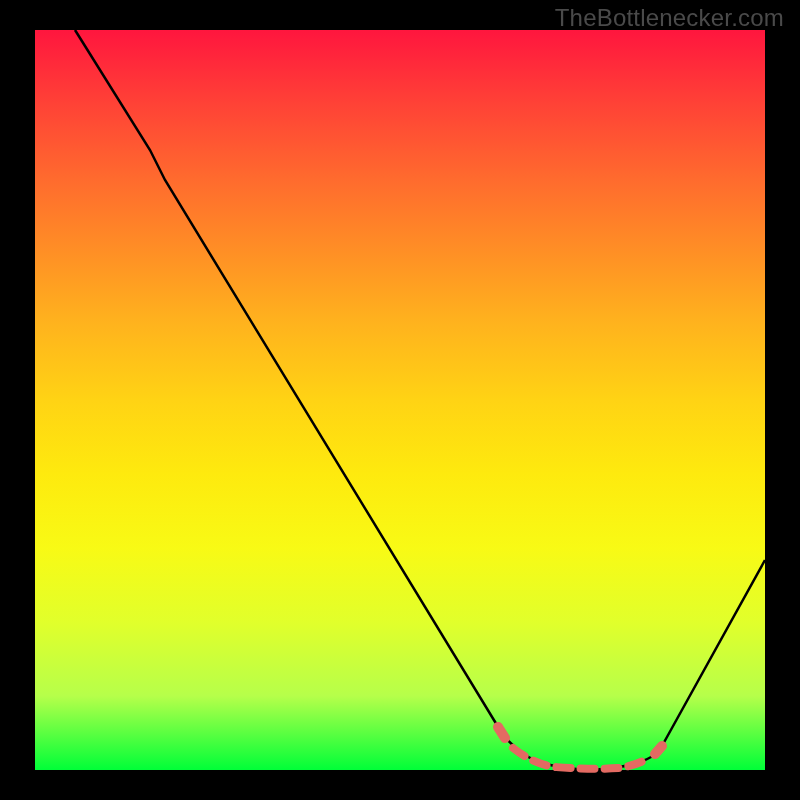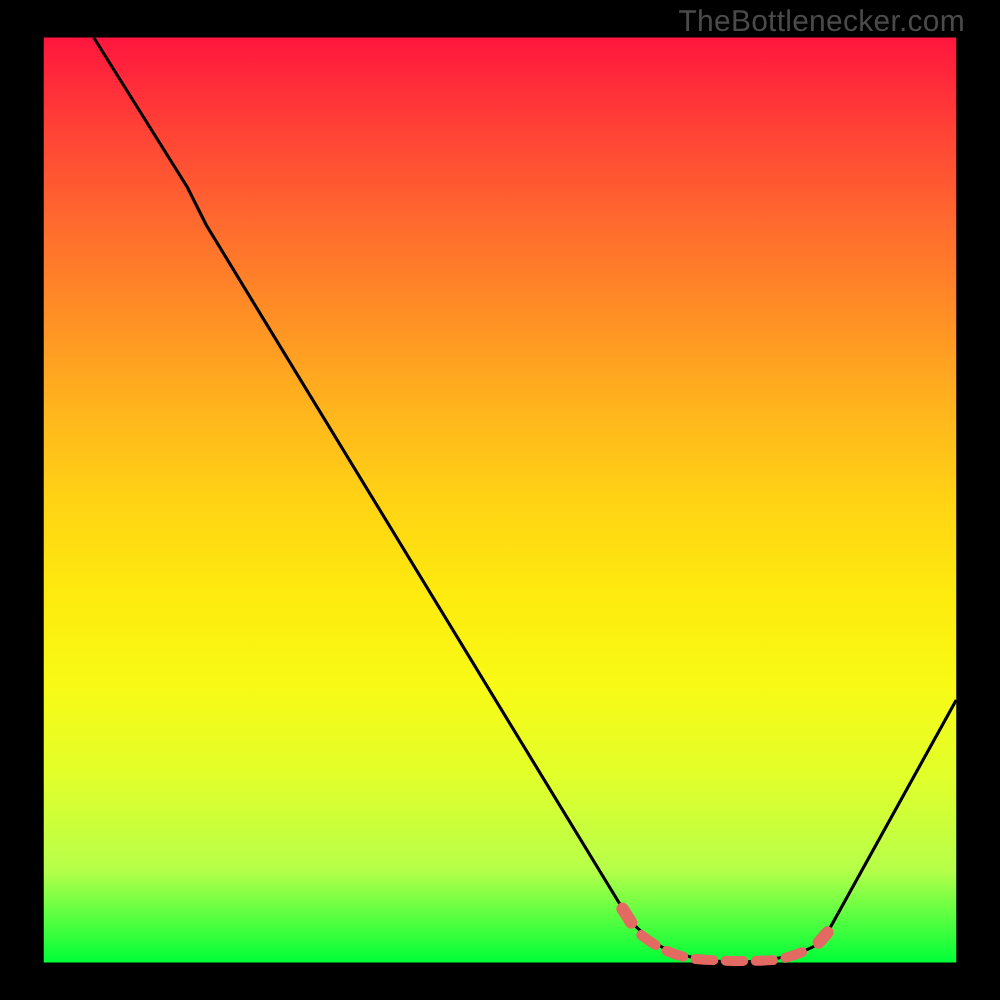--- a/index.html
+++ b/index.html
@@ -6,21 +6,21 @@
   html, body { width: 800px; height: 800px; overflow: hidden; background: #000; }
   .frame {
     position: relative;
     width: 800px;
     height: 800px;
     background: #000;
   }
   .watermark {
     position: absolute;
     top: 4px;
-    right: 28px;
+    right: 16px;
     color: #4a4a4a;
     font-family: Arial, Helvetica, sans-serif;
     font-size: 24px;
     letter-spacing: 0.2px;
     z-index: 4;
   }
   .plot-area {
     position: absolute;
     left: 35px;
     top: 30px;

